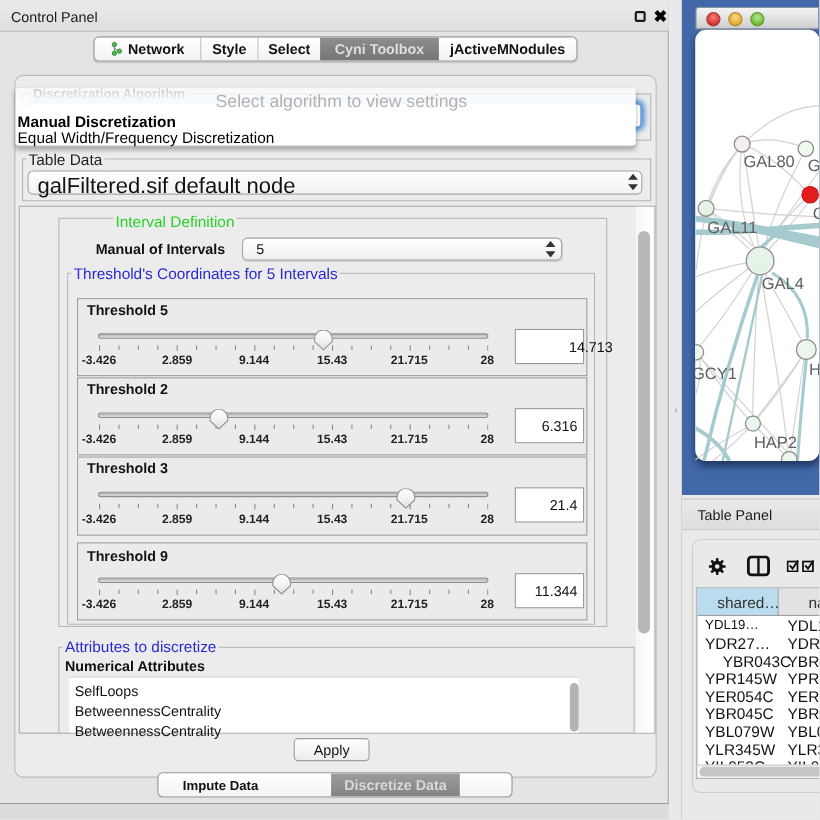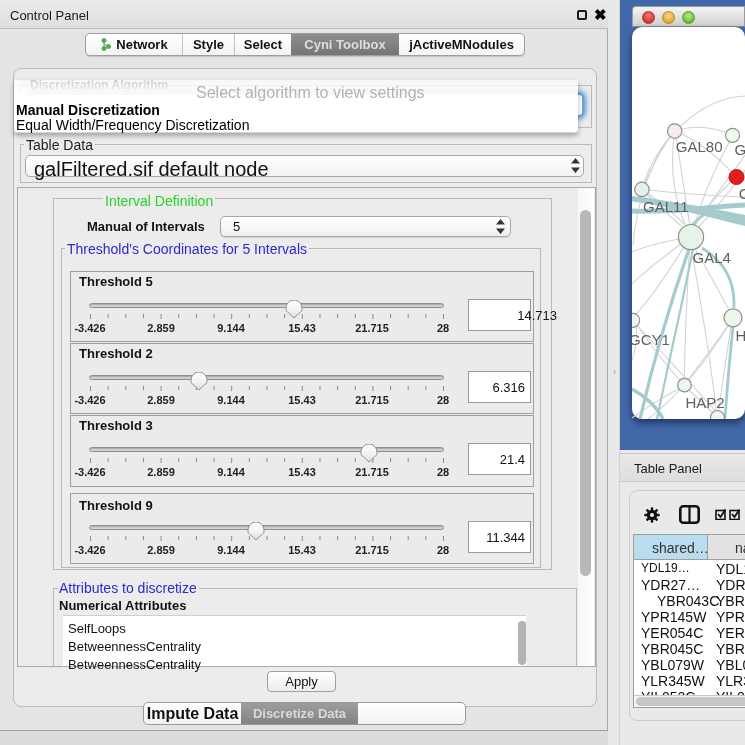--- a/index.html
+++ b/index.html
@@ -253,22 +253,22 @@
   <div class="abs" style="left:68px;top:639px;font-size:13px;color:#111;">BetweennessCentrality</div>
   <div class="abs" style="left:68px;top:657px;font-size:13px;color:#111;">BetweennessCentrality</div>
   <div class="abs" style="left:518px;top:621px;width:8px;height:44px;background:#b3b3b3;border-radius:4px;"></div>
 
   <div class="abs" style="left:578px;top:188px;width:16px;height:478px;background:linear-gradient(90deg,#f6f6f6,#ffffff);"></div>
   <div class="abs" style="left:580px;top:210px;width:11px;height:366px;background:#b8b8b8;border-radius:6px;"></div>
 
   <div class="abs" style="left:267px;top:671px;width:69px;height:21px;background:linear-gradient(#ffffff,#ececec);border:1px solid #9f9f9f;border-radius:4px;font-size:13px;color:#111;text-align:center;line-height:19px;">Apply</div>
 
   <div class="abs" style="left:143px;top:702px;width:323px;height:23px;background:linear-gradient(#ffffff,#f3f3f3);border:1px solid #9a9a9a;border-radius:5px;overflow:hidden;display:flex;">
-    <div style="width:97px;display:flex;align-items:center;justify-content:center;font-size:16px;font-weight:bold;color:#111;">Impute Data</div>
-    <div style="width:117px;background:linear-gradient(#9d9d9d,#838383);display:flex;align-items:center;justify-content:center;font-size:13px;font-weight:bold;color:#d9d9d9;">Discretize Data</div>
+    <div style="width:113px;display:flex;align-items:center;justify-content:center;font-size:12px;font-weight:bold;color:#111;">Impute Data</div>
+    <div style="width:117px;background:linear-gradient(#9d9d9d,#838383);display:flex;align-items:center;justify-content:center;font-size:13px;font-weight:bold;color:#d9d9d9;margin-left:44px;">Discretize Data</div>
   </div>
 </div>
 
 <div class="abs" style="left:14px;top:80px;width:564px;height:53px;background:linear-gradient(rgba(255,255,255,0.60),rgba(255,255,255,0.92) 12px,#ffffff 20px);box-shadow:0 3px 5px rgba(0,0,0,0.30);border-radius:0 0 4px 4px;border-bottom:1px solid #d6d6d6;"></div>
 <div class="abs" style="left:196px;top:84px;font-size:16px;color:#b2b2b2;">Select algorithm to view settings</div>
 <div class="abs" style="left:16px;top:101.5px;font-size:14px;font-weight:bold;color:#000;">Manual Discretization</div>
 <div class="abs" style="left:16px;top:117px;font-size:14px;color:#000;">Equal Width/Frequency Discretization</div>
 
 <div class="abs" style="left:620px;top:0;width:125px;height:450px;background:#4168a8;">
   <div class="abs" style="left:12px;top:6px;width:113px;height:21px;background:linear-gradient(#f4f4f4,#cfcfcf);border:1px solid #9a9a9a;border-bottom:1px solid #888;border-radius:4px 0 0 0;">

